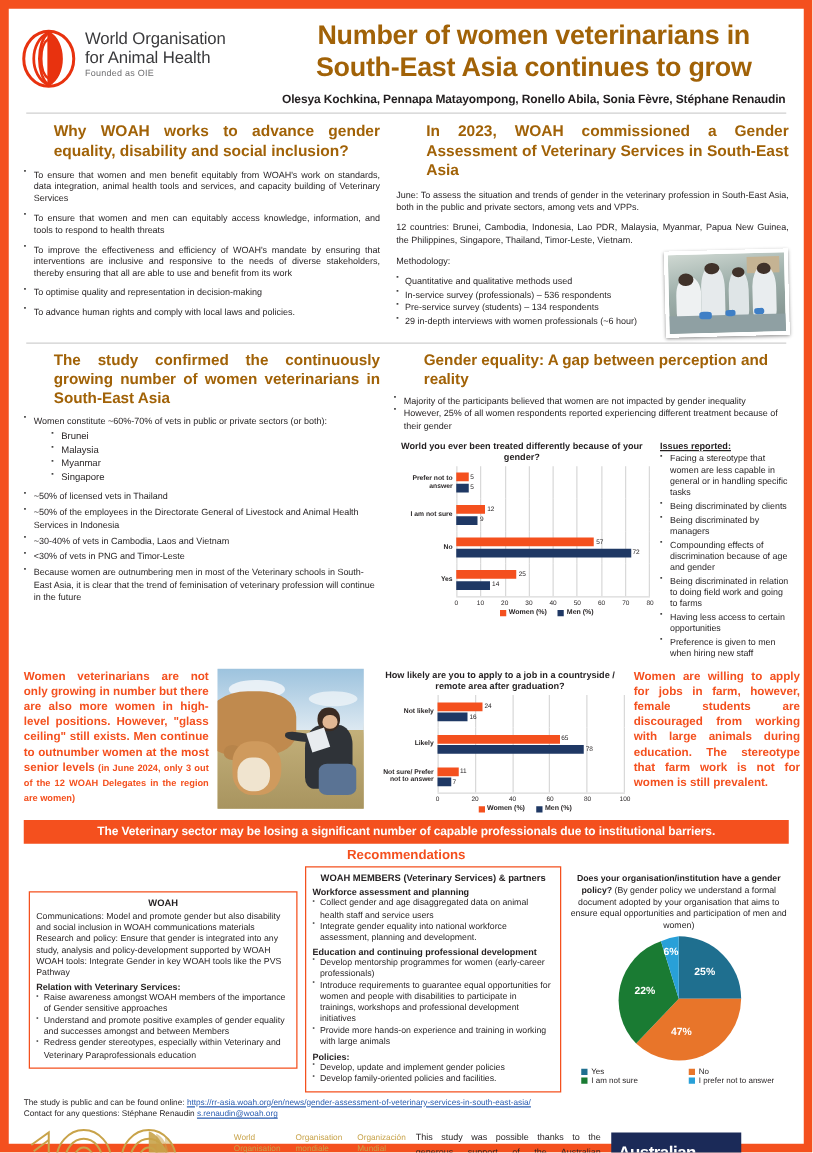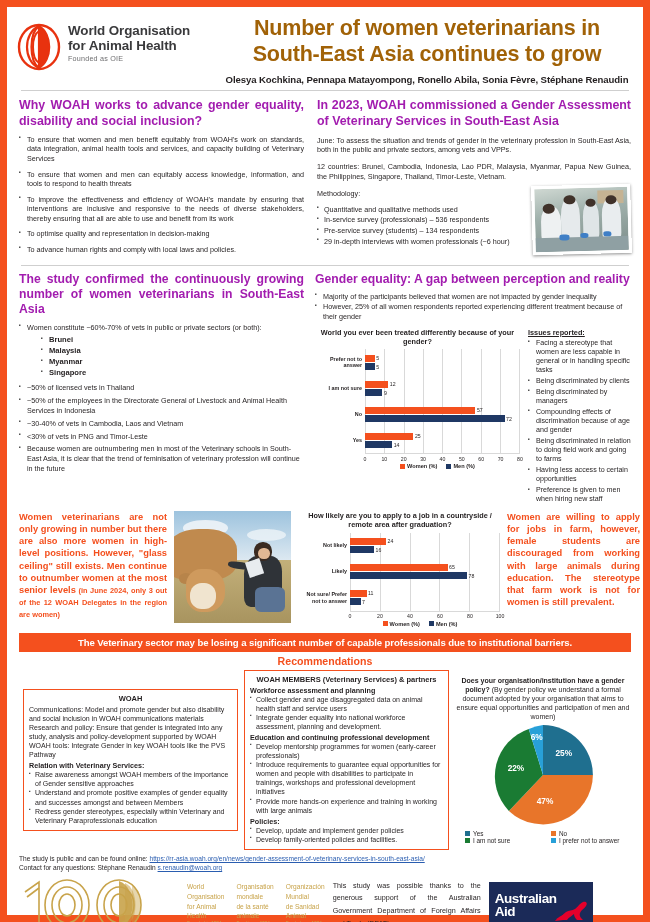--- a/index.html
+++ b/index.html
@@ -17,38 +17,38 @@
     background: #fff;
     position: relative;
     padding: 0;
   }
   
   .header { display: flex; align-items: flex-start; padding: 8px 10px 0 10px; }
   .logo-block { display: flex; align-items: flex-start; gap: 7px; width: 200px; flex: none; padding-top: 8px;}
   .woah-mark { width: 44px; height: 48px; flex: none; }
   .logo-text { line-height: 1.12; }
   .logo-text .l1, .logo-text .l2 {
-    font-size: 13.4px; color: #3a3a3c; font-weight: 700; letter-spacing: -0.1px;
+    font-size: 13.4px; color: #3a3a3c; font-weight: 400; letter-spacing: -0.1px;
   }
   .logo-text .l3 { font-size: 7.2px; color: #6e6e70; margin-top: 2px; letter-spacing: .2px;}
   .title-block { flex: 1; padding-left: 4px; }
   .poster-title {
     color: #a16207; font-size: 21.5px; font-weight: bold; line-height: 1.22;
     text-align: center; letter-spacing: -0.2px;
   }
   .authors {
     text-align: center; font-size: 9.6px; font-weight: bold; color: #231f20;
     margin-top: 7px; letter-spacing: -0.1px;
   }
   .hr-head { border-top: 1px solid #cfcfcf; margin: 5px 14px 0 14px; }
 
   
   .sec-title {
-    color: #a21caf; font-weight: bold; font-size: 12.4px; line-height: 1.22;
-    text-align: justify; text-align-last: left;
+    color: #a16207; font-weight: bold; font-size: 12.4px; line-height: 1.22;
+    text-align: justify; text-align-last: left; margin-left: 24px;
   }
   .sec-title.tight { text-align: left; }
   ul { list-style: none; }
   li { position: relative; padding-left: 8px; }
   li::before {
     content: "\25AA"; position: absolute; left: 0; top: -0.5px;
     font-size: 5.5px; color: #444;
   }
   .body-txt { font-size: 7.2px; line-height: 1.36; color: #231f20; }
   b, .b { font-weight: normal; }
@@ -89,21 +89,21 @@
   .hr-mid { border-top: 1px solid #cfcfcf; margin: 5px 14px 0 14px; }
 
   
   .row2 { display: flex; padding: 6px 12px 0 12px; gap: 11px; }
   .col2-l { width: 285px; flex: none; }
   .col2-r { flex: 1; }
   .row2 .sec-title { font-size: 12.2px; }
   .study-list { margin-top: 6px; }
   .study-list > li { margin-bottom: 3px; }
   .country-list { margin-top: 2px; margin-left: 22px; }
-  .country-list li { margin-bottom: 2px; font-weight: bold; font-size: 7.6px; }
+  .country-list li { margin-bottom: 2px; font-weight: normal; font-size: 7.6px; }
   .ge-intro { margin-top: 5px; }
   .ge-intro li { margin-bottom: 0.5px; }
 
   
   .chart-area { display: flex; gap: 8px; margin-top: 6px; }
   .chart-col { width: 205px; flex: none; }
   .issues-col { flex: 1; }
   .chart-title {
     font-size: 7.3px; font-weight: bold; text-align: center; line-height: 1.28;
     color: #231f20; margin-bottom: 3px;

